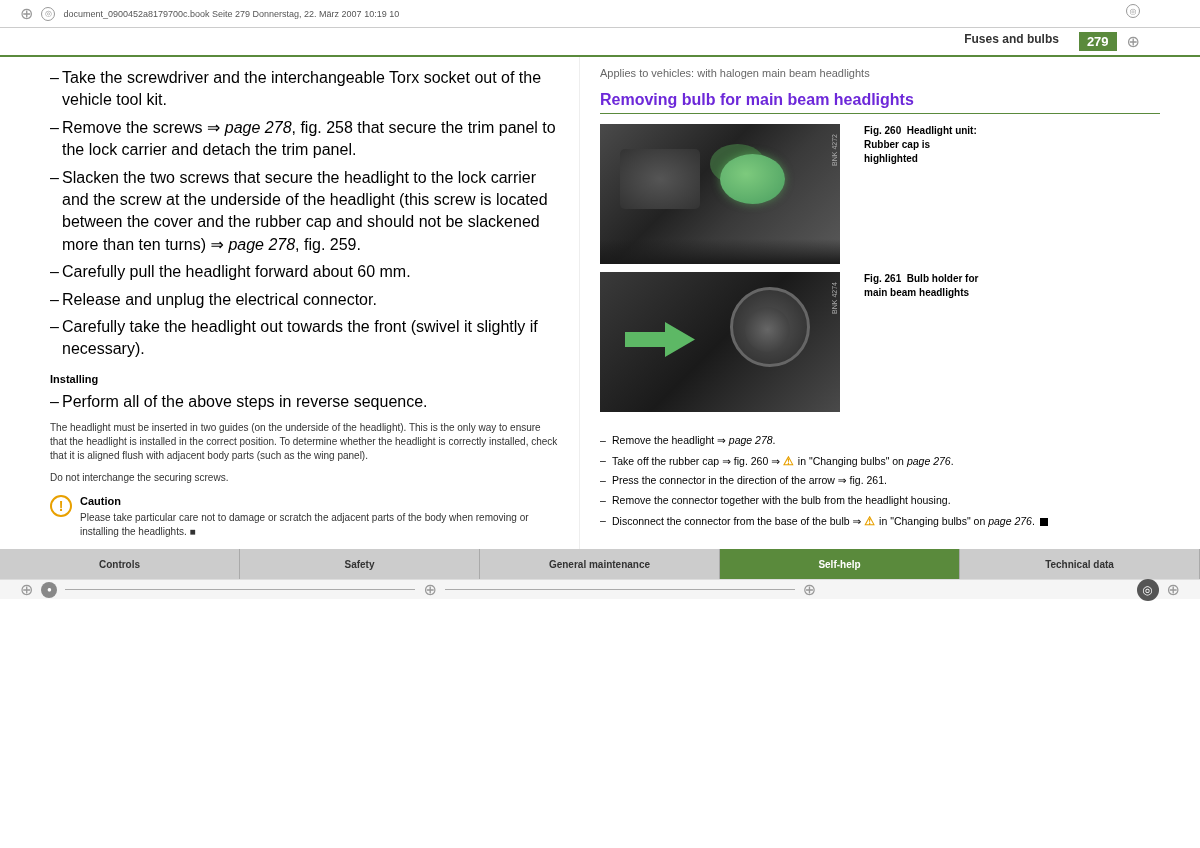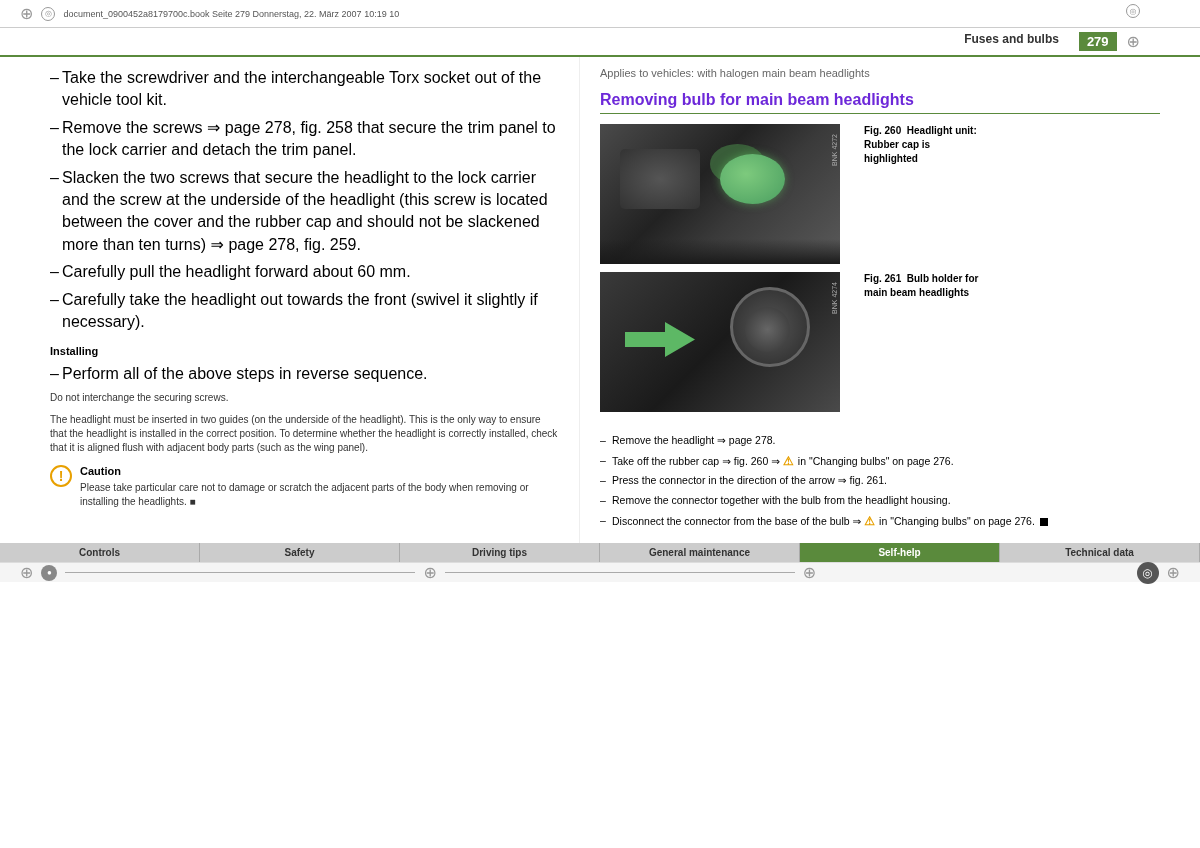--- a/index.html
+++ b/index.html
@@ -220,21 +220,21 @@
     .end-square {
       display: inline-block;
       width: 8px; height: 8px;
       background: #000;
       vertical-align: middle;
       margin-left: 2px;
     }
 
     
     .bottom-nav {
-      height: 19px;
+      height: 30px;
       background: #ccc;
       display: flex;
       align-items: stretch;
     }
     .nav-item {
       flex: 1;
       display: flex;
       align-items: center;
       justify-content: center;
       font-size: 10px;
@@ -251,21 +251,21 @@
     .bottom-strip {
       height: 20px;
       background: #f5f5f5;
       border-top: 1px solid #ddd;
       display: flex;
       align-items: center;
       padding: 0 20px;
       justify-content: space-between;
     }
 
-    .italic { }
+    .italic { font-style: italic; }
 
     .content-wrapper {
       display: flex;
       flex: 1;
     }
 
     .plus-mark {
       font-size: 16px;
       color: #999;
       font-weight: 300;
@@ -296,31 +296,32 @@
 </div>
 
 <div class="content-wrapper">
 
   <div class="left-col">
     <ul class="bullet-list">
       <li>Take the screwdriver and the interchangeable Torx socket out of the vehicle tool kit.</li>
       <li>Remove the screws ⇒ <span class="italic">page 278</span>, fig. 258 that secure the trim panel to the lock carrier and detach the trim panel.</li>
       <li>Slacken the two screws that secure the headlight to the lock carrier and the screw at the underside of the head­light (this screw is located between the cover and the rubber cap and should not be slackened more than ten turns) ⇒ <span class="italic">page 278</span>, fig. 259.</li>
       <li>Carefully pull the headlight forward about 60 mm.</li>
+      <li>Release and unplug the electrical connector.</li>
       <li>Carefully take the headlight out towards the front (swivel it slightly if necessary).</li>
     </ul>
 
     <div class="section-title">Installing</div>
 
     <ul class="bullet-list">
       <li>Perform all of the above steps in reverse sequence.</li>
     </ul>
 
+    <p class="note-text" style="margin-top:8px;">The headlight must be inserted in two guides (on the underside of the headlight). This is the only way to ensure that the headlight is installed in the correct position. To determine whether the headlight is correctly installed, check that it is aligned flush with adjacent body parts (such as the wing panel).</p>
     <p class="note-text">Do not interchange the securing screws.</p>
-    <p class="note-text" style="margin-top:8px;">The headlight must be inserted in two guides (on the underside of the headlight). This is the only way to ensure that the headlight is installed in the correct position. To determine whether the headlight is correctly installed, check that it is aligned flush with adjacent body parts (such as the wing panel).</p>
 
     <div class="caution-box">
       <div class="caution-icon">!</div>
       <div class="caution-content">
         <div class="caution-title">Caution</div>
         <div class="caution-body">Please take particular care not to damage or scratch the adjacent parts of the body when removing or installing the headlights. ■</div>
       </div>
     </div>
   </div>
 
@@ -380,23 +381,20 @@
 </div>
 
 <div class="bottom-nav">
   <div class="nav-item">
     <span>Controls</span>
   </div>
   <div class="nav-item">
     <span>Safety</span>
   </div>
   <div class="nav-item">
-    <span>Driving tips</span>
-  </div>
-  <div class="nav-item">
     <span>General maintenance</span>
   </div>
   <div class="nav-item active">
     <span>Self-help</span>
   </div>
   <div class="nav-item">
     <span>Technical data</span>
   </div>
 </div>
 

